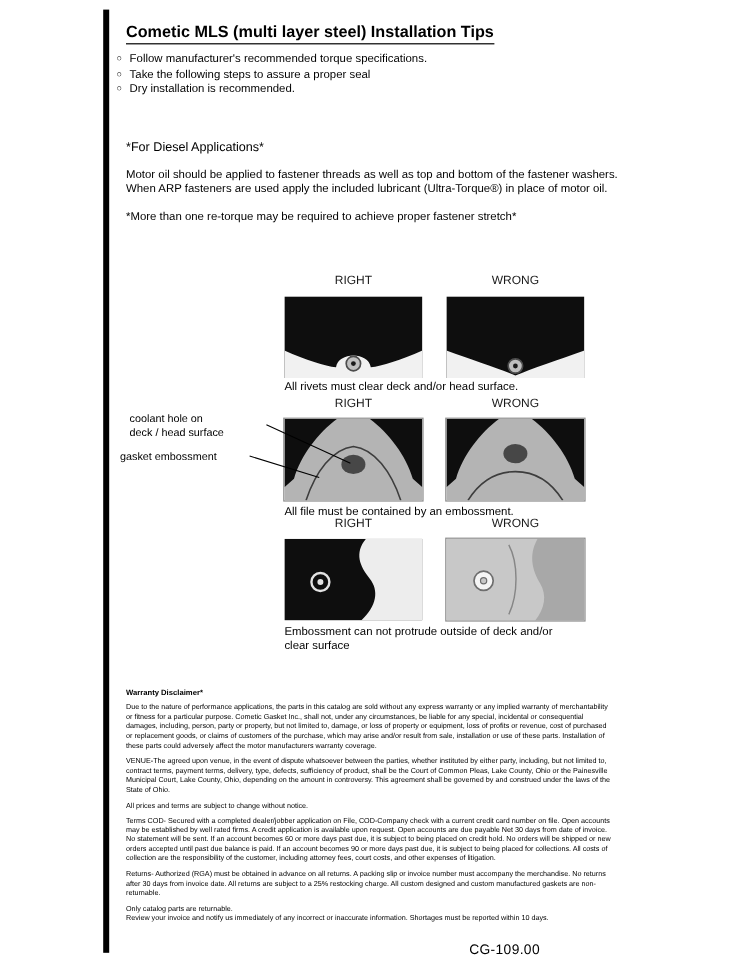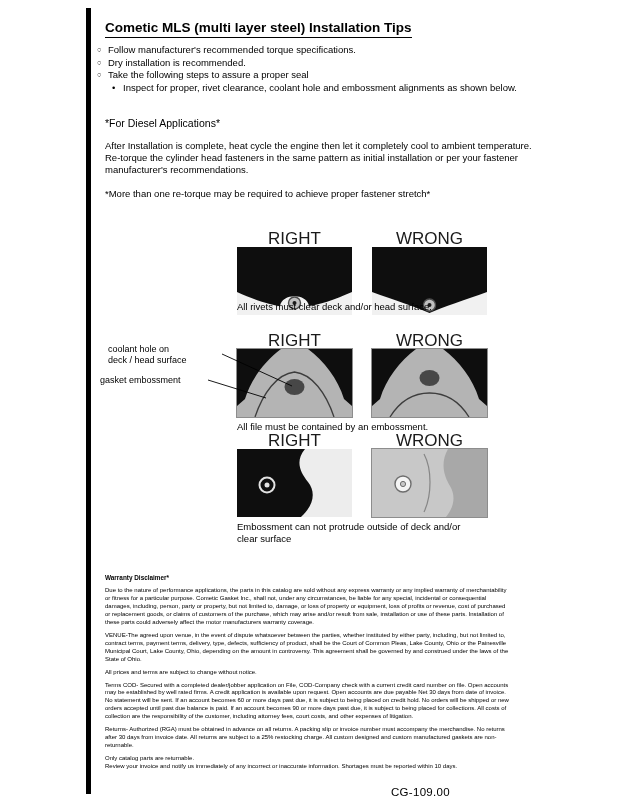--- a/index.html
+++ b/index.html
@@ -13,21 +13,21 @@
   .title span{display:inline-block;font-size:13.5px;font-weight:bold;border-bottom:1.6px solid #000;padding-bottom:2px;}
   .tips{position:absolute;left:97px;top:44px;width:445px;font-size:9.5px;line-height:1.32;text-align:right;}
   .tip-row{display:flex;align-items:flex-start;}
   .marker{flex:0 0 11px;width:11px;text-align:left;}
   .ring::before{content:"○";font-size:7.5px;position:relative;top:-1px;}
   .dot::before{content:"•";font-size:9.5px;}
   .sub{margin-left:15px;}
   .diesel{position:absolute;left:105px;top:117px;width:428px;font-size:9.5px;line-height:1.3;}
   .diesel-heading{font-weight:normal;font-size:10.5px;margin:0 0 9px;}
   .diesel p{margin:0 0 11px;}
-  .fig-label{position:absolute;width:115px;text-align:center;font-size:17px;color:#1a1a1a;}
+  .fig-label{position:absolute;width:115px;text-align:center;font-size:10px;color:#1a1a1a;}
   .panel{position:absolute;width:115px;height:68px;}
   .panel svg{display:block;width:115px;height:68px;}
   .bordered{outline:1px solid #8d8d8d;}
   .caption{position:absolute;font-size:9.5px;line-height:1.25;}
   .callout{position:absolute;font-size:9px;line-height:1.18;}
   .pointer-lines{position:absolute;}
   .disclaimer{position:absolute;left:105px;top:574px;width:406px;font-size:6px;line-height:1.32;}
   .disc-heading{font-weight:bold;font-size:6.4px;margin:0 0 5px;}
   .fine-p{margin:0 0 5px;}
   .fine-p.tight{margin:0;}
@@ -44,35 +44,31 @@
     <span>Cometic MLS (multi layer steel) Installation Tips</span>
   </div>
 
   <div class="tips">
     <div class="tip-row">
       <span class="marker ring"></span>
       <span>Follow manufacturer's recommended torque specifications.</span>
     </div>
     <div class="tip-row">
       <span class="marker ring"></span>
-      <span>Dry installation is recommended.</span>
+      <span>Take the following steps to assure a proper seal</span>
     </div>
     <div class="tip-row">
       <span class="marker ring"></span>
-      <span>Take the following steps to assure a proper seal</span>
-    </div>
-    <div class="tip-row sub">
-      <span class="marker dot"></span>
-      <span>Inspect for proper, rivet clearance, coolant hole and embossment alignments as shown below.</span>
+      <span>Dry installation is recommended.</span>
     </div>
   </div>
 
   <div class="diesel">
     <div class="diesel-heading">*For Diesel Applications*</div>
-    <p>After Installation is complete, heat cycle the engine then let it completely cool to ambient temperature. Re-torque the cylinder head fasteners in the same pattern as initial installation or per your fastener manufacturer's recommendations.</p>
+    <p>Motor oil should be applied to fastener threads as well as top and bottom of the fastener washers. When ARP fasteners are used apply the included lubricant (Ultra-Torque®) in place of motor oil.</p>
     <p>*More than one re-torque may be required to achieve proper fastener stretch*</p>
   </div>
 
   <div>
 
     <div class="fig-label" style="left:237px;top:229px">RIGHT</div>
     <div class="fig-label" style="left:372px;top:229px">WRONG</div>
     <div class="panel" style="left:237px;top:247px">
       <svg viewBox="0 0 115 68">
         <rect width="115" height="68" fill="#0e0e0e"></rect>
@@ -82,21 +78,21 @@
       </svg>
     </div>
     <div class="panel" style="left:372px;top:247px">
       <svg viewBox="0 0 115 68">
         <rect width="115" height="68" fill="#0e0e0e"></rect>
         <path d="M0,68 L0,45 C22,53 44,60 57.5,66 C71,60 93,53 115,45 L115,68 Z" fill="#f1f1f1"></path>
         <circle cx="57.5" cy="58" r="6" fill="#bfbfbf" stroke="#4d4d4d" stroke-width="1.4"></circle>
         <circle cx="57.5" cy="58" r="2" fill="#1a1a1a"></circle>
       </svg>
     </div>
-    <div class="caption" style="left:237px;top:301px;width:280px">All rivets must clear deck and/or head surface.</div>
+    <div class="caption" style="left:237px;top:317px;width:280px">All rivets must clear deck and/or head surface.</div>
 
     <div class="fig-label" style="left:237px;top:331px">RIGHT</div>
     <div class="fig-label" style="left:372px;top:331px">WRONG</div>
     <div class="panel bordered" style="left:237px;top:349px">
       <svg viewBox="0 0 115 68">
         <rect width="115" height="68" fill="#b4b4b4"></rect>
         <path d="M0,0 L44,0 C28,12 14,30 8,50 L0,57 Z" fill="#0e0e0e"></path>
         <path d="M115,0 L71,0 C87,12 101,30 107,50 L115,57 Z" fill="#0e0e0e"></path>
         <path d="M18,68 C26,44 40,25 57.5,23 C75,25 89,44 97,68" fill="none" stroke="#3d3d3d" stroke-width="1.3"></path>
         <ellipse cx="57.5" cy="38" rx="10" ry="8" fill="#474747"></ellipse>

